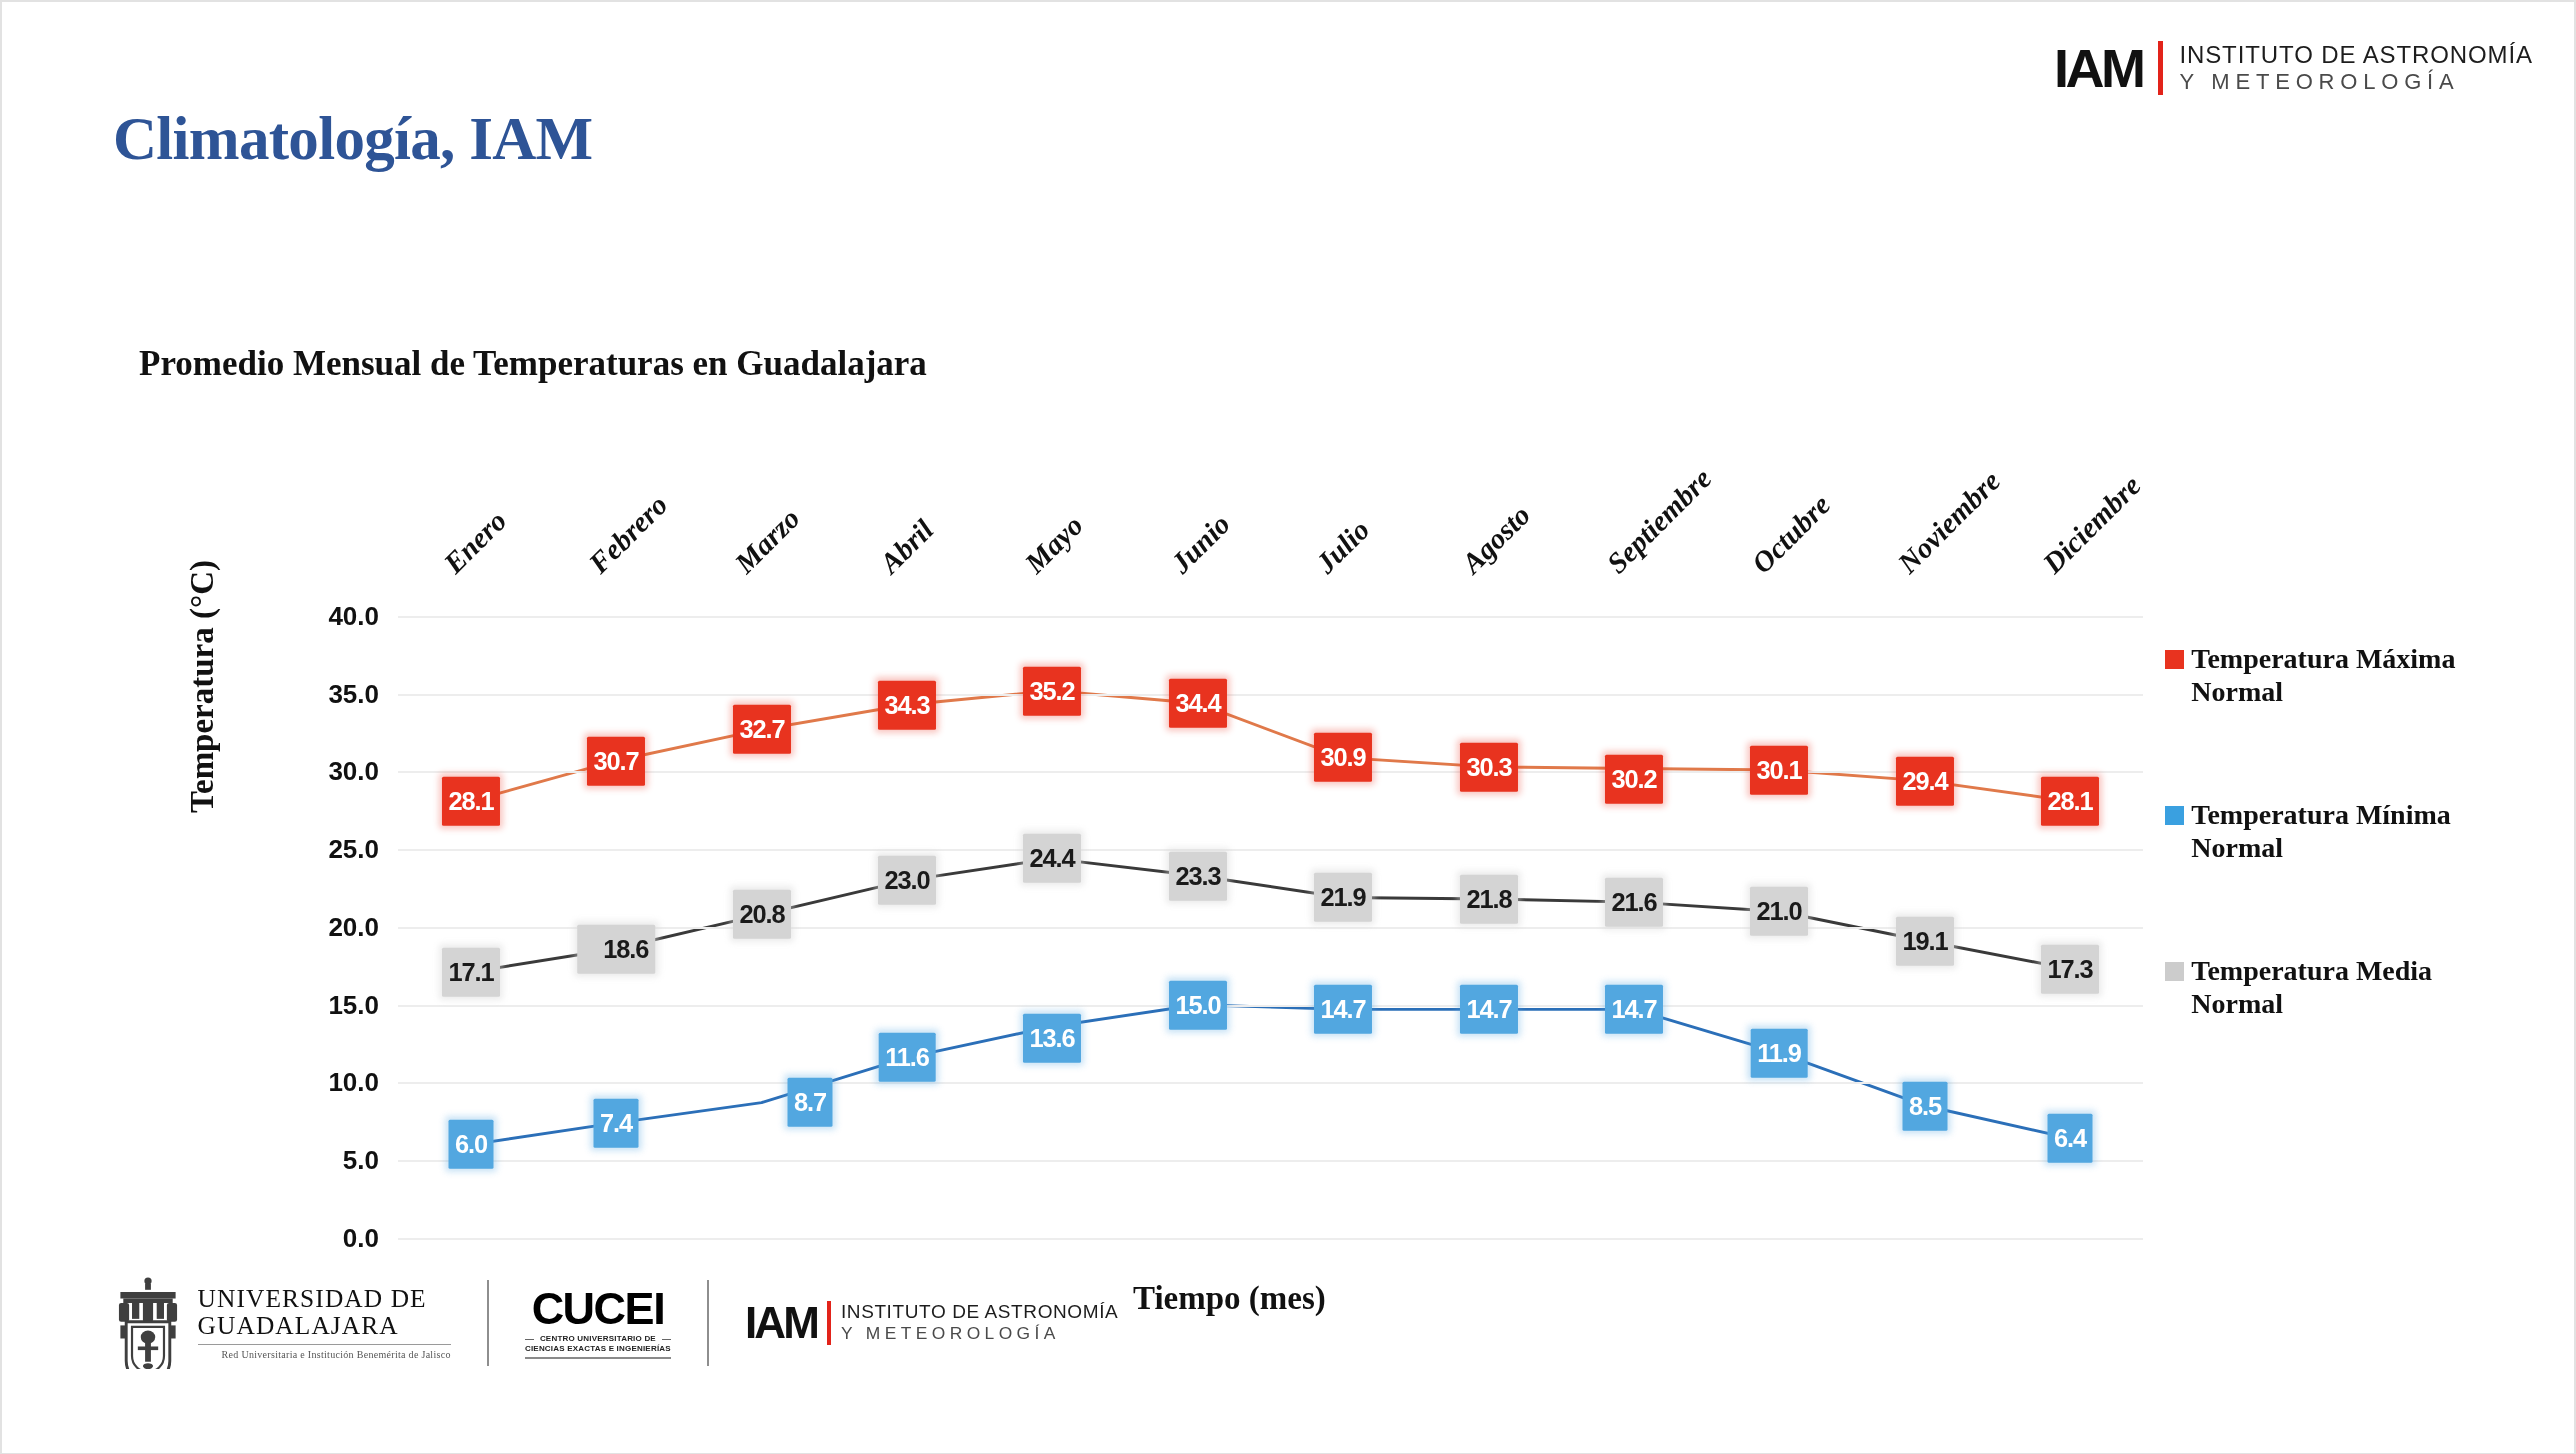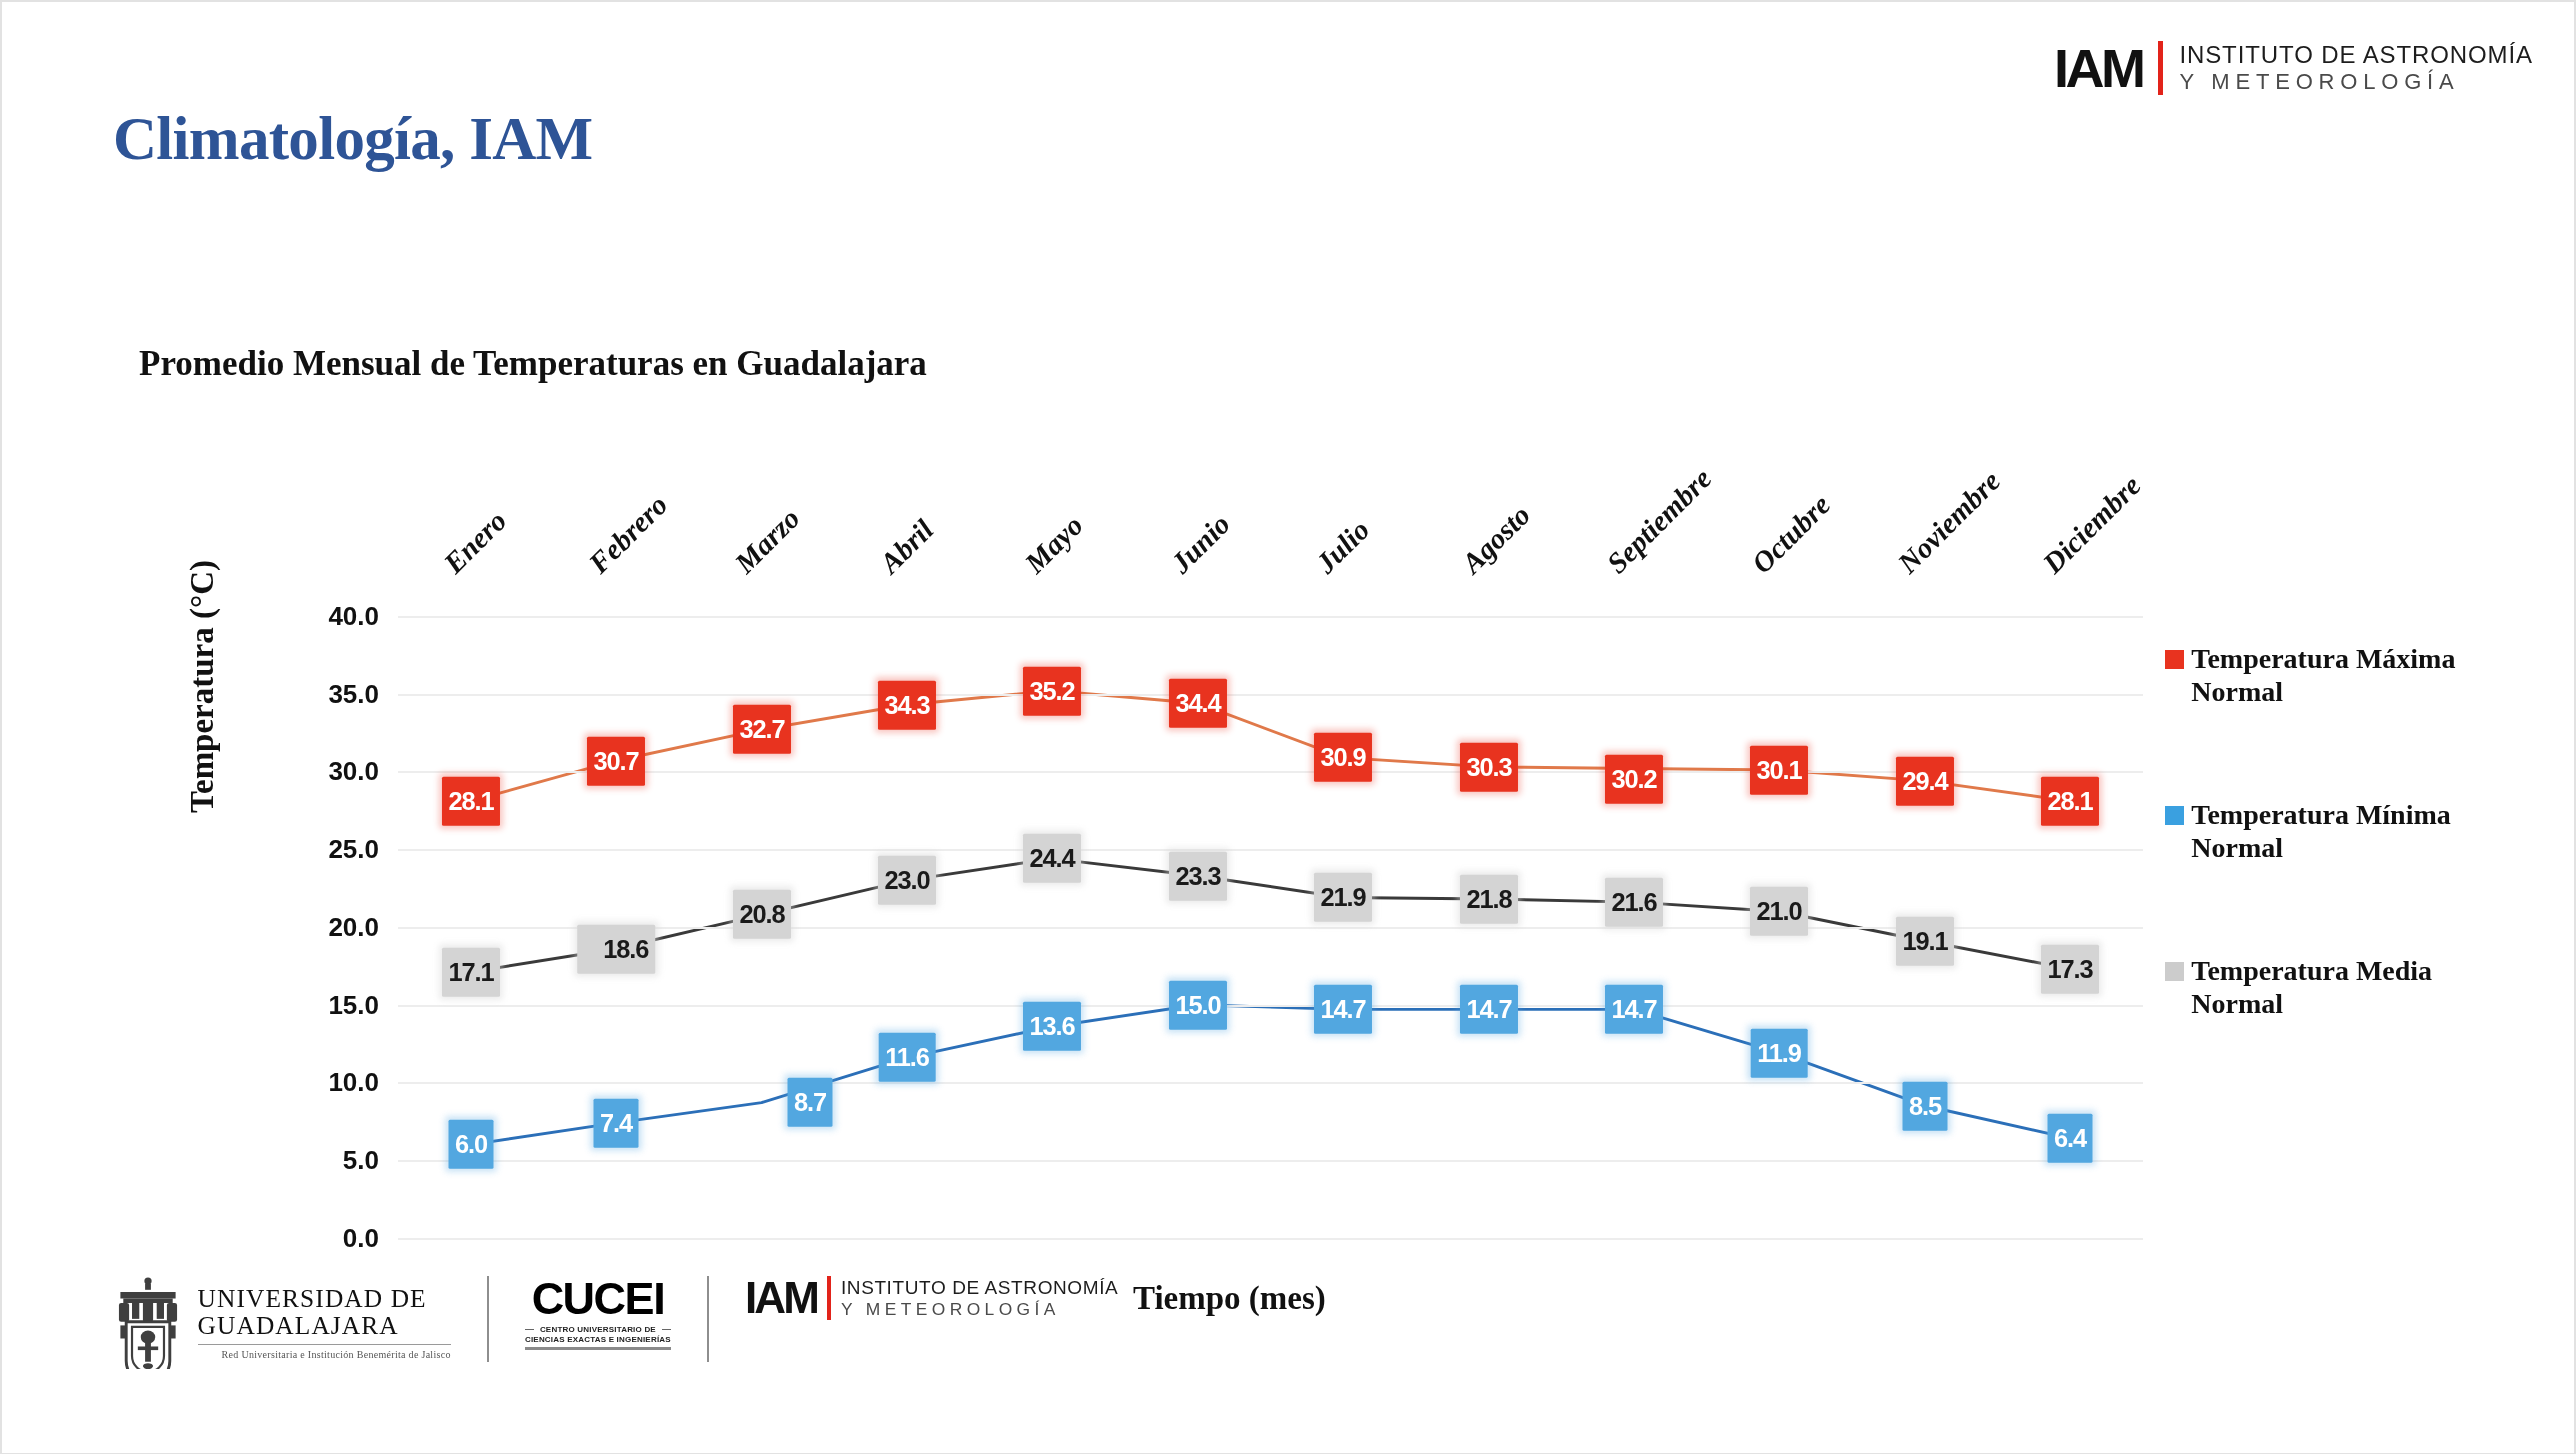--- a/index.html
+++ b/index.html
@@ -44,21 +44,21 @@
   .d-med{background:#d4d4d4;color:#1a1a1a;box-shadow:0 0 6.5px 2.9px rgba(212,212,212,.45);}
   .d-min{background:#52a7e0;color:#fff;box-shadow:0 0 6.5px 2.9px rgba(82,167,224,.30);}
 
   
   .legend{position:absolute;left:2163px;top:640px;width:313px;}
   .lg-item{display:flex;align-items:flex-start;gap:7.3px;margin-bottom:90px;}
   .lg-sw{width:19px;height:19px;flex:none;margin-top:8px;}
   .lg-tx{font-size:28px;font-weight:bold;color:#111;line-height:1.18;}
 
   
-  .footer{position:absolute;left:108px;top:1274px;display:flex;align-items:flex-start;gap:14px;}
+  .footer{position:absolute;left:108px;top:1274px;display:flex;align-items:center;gap:14px;}
   .f-sep{width:2.2px;height:86px;background:#8e8e8e;margin:0 22px;}
   .udg{display:flex;align-items:center;gap:11.6px;}
   .udg-txt{display:flex;flex-direction:column;}
   .udg-l1{font-size:25.4px;letter-spacing:1.1px;color:#111;line-height:1.06;}
   .udg-rule{height:1.5px;background:#9a9a9a;margin:5.1px 0 3.6px;}
   .udg-l3{font-size:10px;color:#555;letter-spacing:0.3px;white-space:nowrap;margin-left:24px;}
   .cucei{display:flex;flex-direction:column;align-items:center;}
   .cucei-w{font-family:"Liberation Sans",sans-serif;font-weight:bold;font-size:45px;
            letter-spacing:-1.5px;color:#000;line-height:1;}
   .cucei-sub{display:flex;align-items:center;gap:5.8px;margin-top:3.6px;width:100%;}
@@ -150,21 +150,21 @@
         <div class="dlabel d-med" style="left: 945px; top: 281px;">21.9</div>
         <div class="dlabel d-med" style="left: 1091px; top: 283px;">21.8</div>
         <div class="dlabel d-med" style="left: 1236px; top: 286px;">21.6</div>
         <div class="dlabel d-med" style="left: 1381px; top: 295px;">21.0</div>
         <div class="dlabel d-med" style="left: 1527px; top: 325px;">19.1</div>
         <div class="dlabel d-med" style="left: 1672px; top: 353px;">17.3</div>
         <div class="dlabel d-min" style="left: 73px; top: 528px;">6.0</div>
         <div class="dlabel d-min" style="left: 218px; top: 507px;">7.4</div>
         <div class="dlabel d-min" style="left: 364px; top: 486px; margin-left: 48px;">8.7</div>
         <div class="dlabel d-min" style="left: 509px; top: 441px;">11.6</div>
-        <div class="dlabel d-min" style="left: 654px; top: 410px;">13.6</div>
+        <div class="dlabel d-min" style="left: 654px; top: 422px;">13.6</div>
         <div class="dlabel d-min" style="left: 800px; top: 389px;">15.0</div>
         <div class="dlabel d-min" style="left: 945px; top: 393px;">14.7</div>
         <div class="dlabel d-min" style="left: 1091px; top: 393px;">14.7</div>
         <div class="dlabel d-min" style="left: 1236px; top: 393px;">14.7</div>
         <div class="dlabel d-min" style="left: 1381px; top: 437px;">11.9</div>
         <div class="dlabel d-min" style="left: 1527px; top: 490px; text-align: center;">8.5</div>
         <div class="dlabel d-min" style="left: 1672px; top: 522px;">6.4</div>
       </div>
   </div>
 

